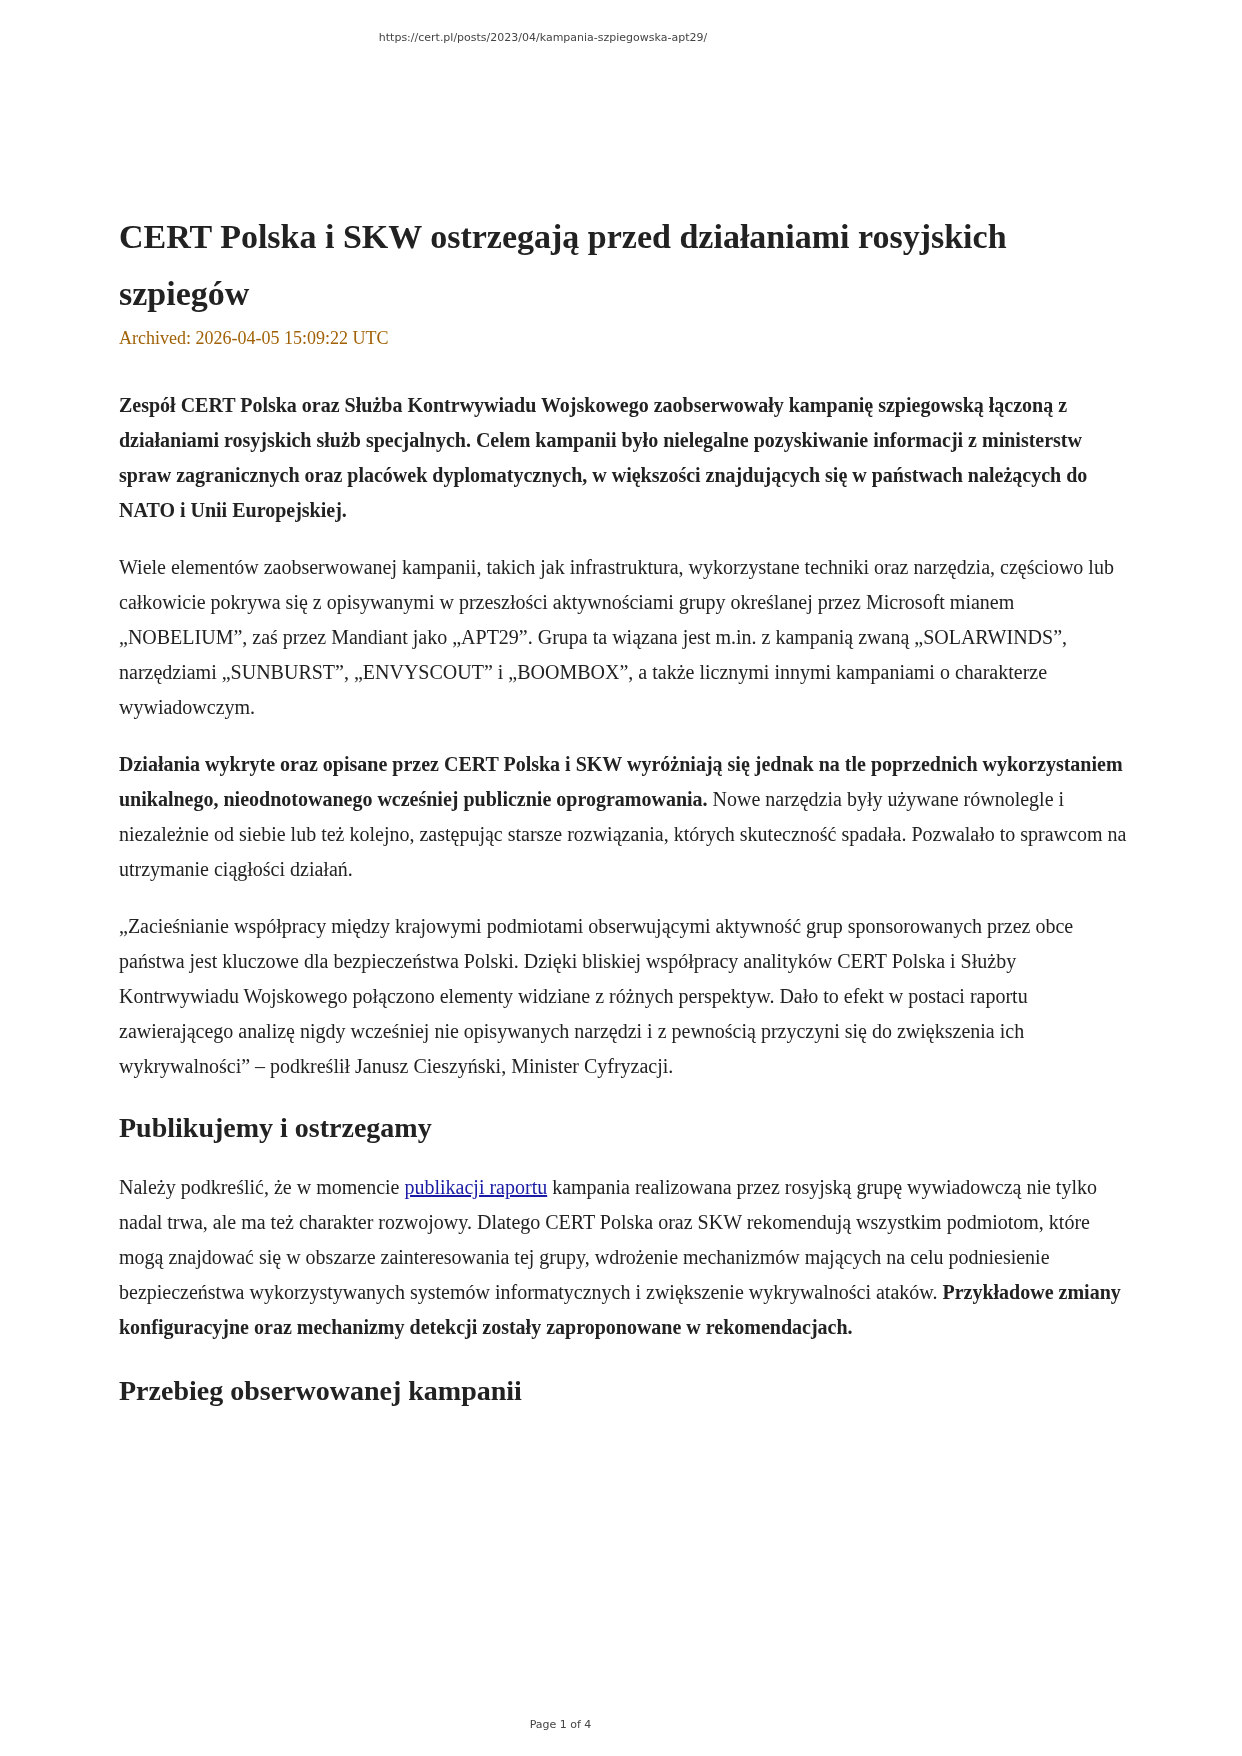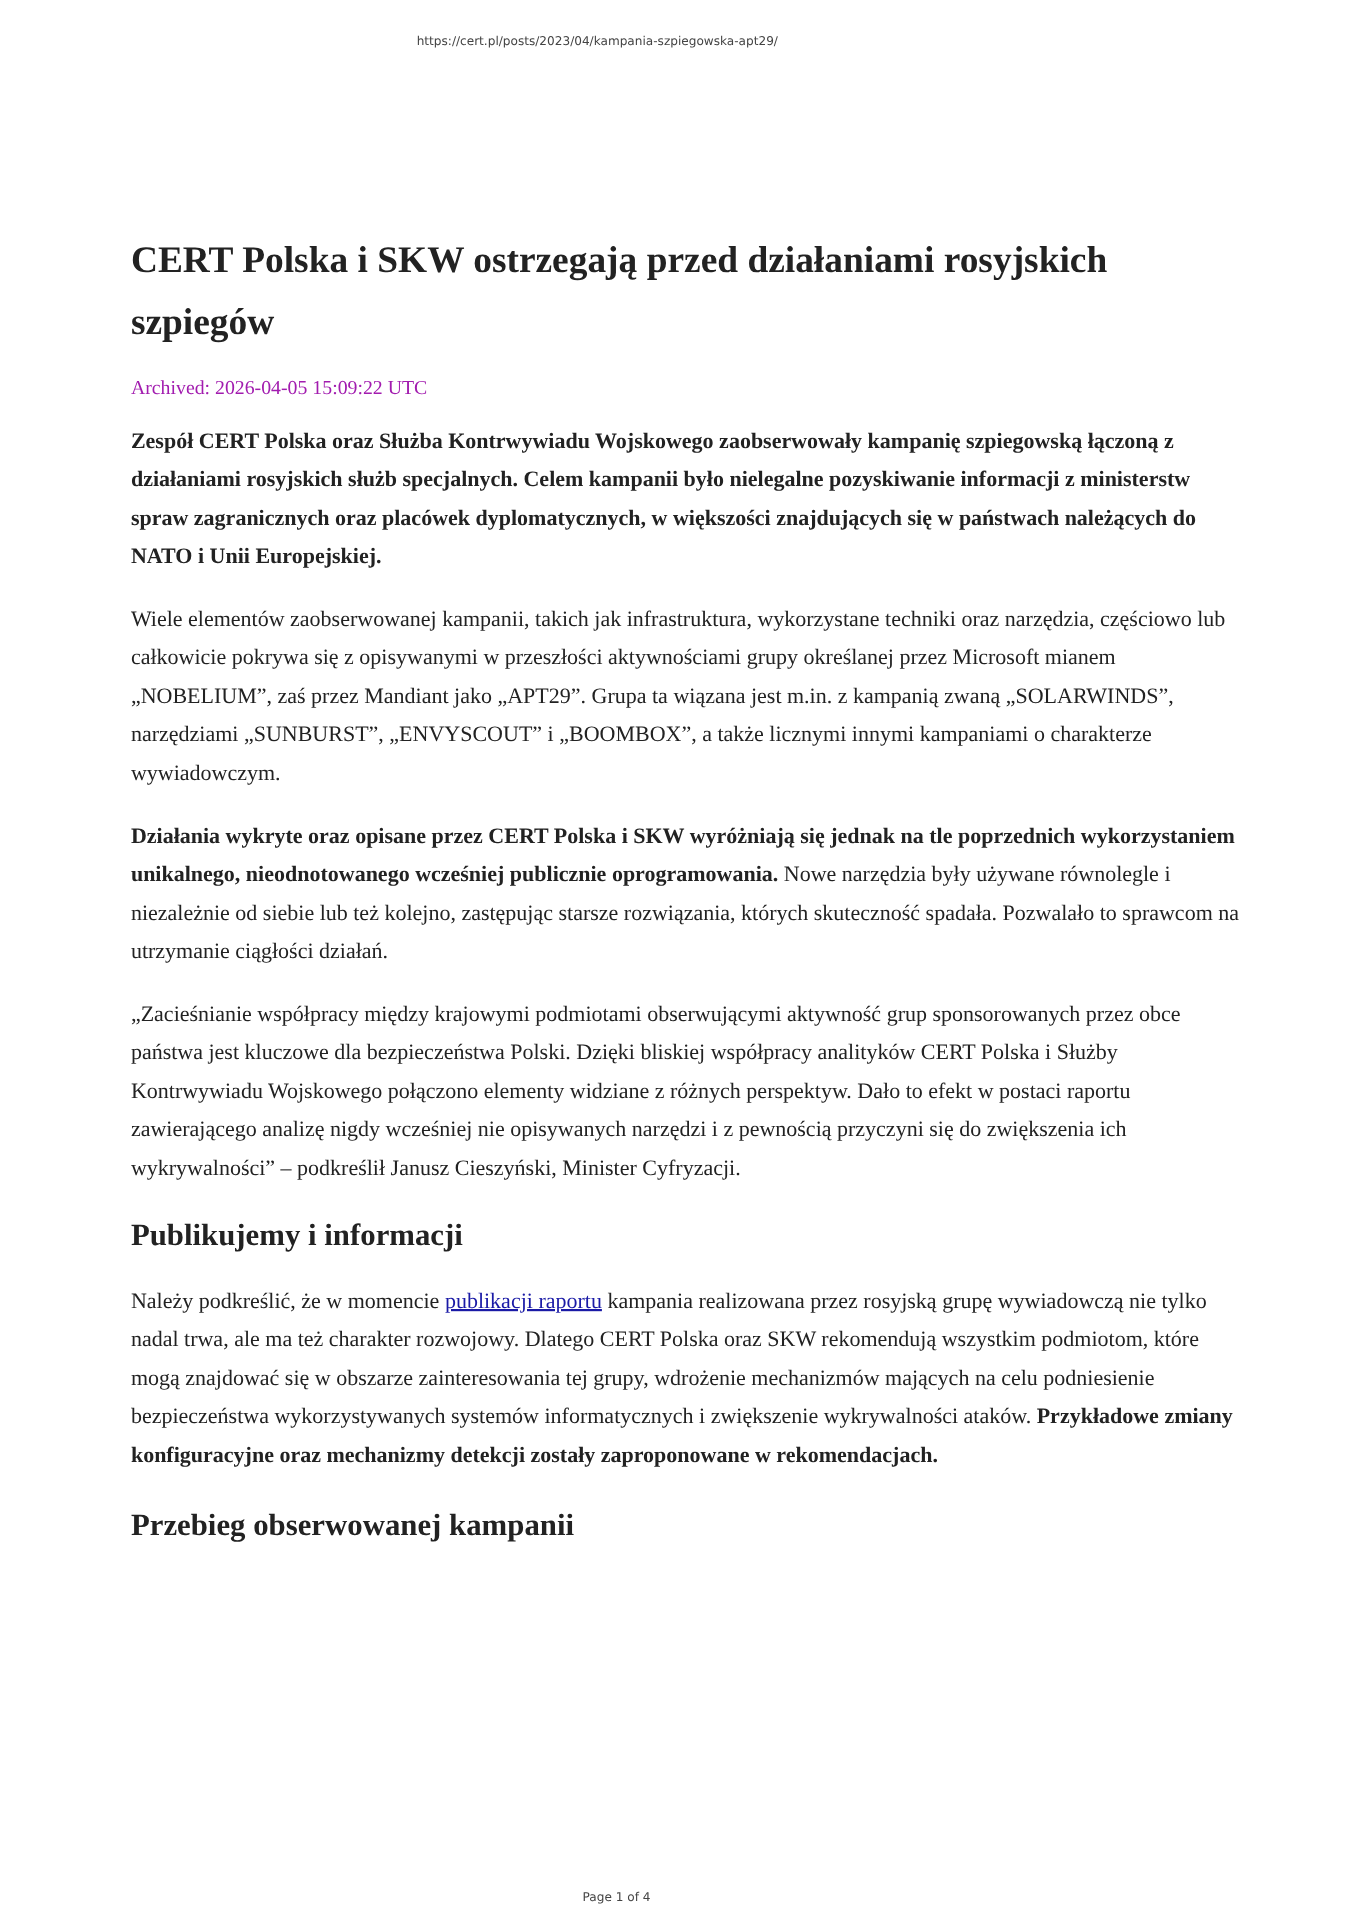--- a/index.html
+++ b/index.html
@@ -35,32 +35,32 @@
     h1 {
       font-family: Liberation Serif, serif;
       font-weight: bold;
       font-size: 34px;
       line-height: 57px;
       margin: 0;
       color: #222222;
     }
     .archived {
       font-size: 18px;
-      color: #a21caf;
-      margin-top: 18px;
+      color: #a16207;
+      margin-top: 4px;
       line-height: 24px;
     }
     p {
       font-size: 20px;
       line-height: 35px;
       margin: 0;
       color: #222222;
     }
     p.lead {
-      margin-top: 20px;
+      margin-top: 38px;
     }
     p + p, p.gap {
       margin-top: 22px;
     }
     h2 {
       font-family: "Liberation Serif", serif;
       font-weight: bold;
       font-size: 28px;
       line-height: 40px;
       margin: 0;
@@ -98,21 +98,21 @@
   <div class="archived">Archived: 2026-04-05 15:09:22 UTC</div>
 
   <p class="lead"><strong>Zespół CERT Polska oraz Służba Kontrwywiadu Wojskowego zaobserwowały kampanię szpiegowską łączoną z działaniami rosyjskich służb specjalnych. Celem kampanii było nielegalne pozyskiwanie informacji z ministerstw spraw zagranicznych oraz placówek dyplomatycznych, w większości znajdujących się w państwach należących do NATO i Unii Europejskiej.</strong></p>
 
   <p>Wiele elementów zaobserwowanej kampanii, takich jak infrastruktura, wykorzystane techniki oraz narzędzia, częściowo lub całkowicie pokrywa się z opisywanymi w przeszłości aktywnościami grupy określanej przez Microsoft mianem „NOBELIUM”, zaś przez Mandiant jako „APT29”. Grupa ta wiązana jest m.in. z kampanią zwaną „SOLARWINDS”, narzędziami „SUNBURST”, „ENVYSCOUT” i „BOOMBOX”, a także licznymi innymi kampaniami o charakterze wywiadowczym.</p>
 
   <p><strong>Działania wykryte oraz opisane przez CERT Polska i SKW wyróżniają się jednak na tle poprzednich wykorzystaniem unikalnego, nieodnotowanego wcześniej publicznie oprogramowania.</strong><span> Nowe narzędzia były używane równolegle i niezależnie od siebie lub też kolejno, zastępując starsze rozwiązania, których skuteczność spadała. Pozwalało to sprawcom na utrzymanie ciągłości działań.</span></p>
 
   <p>„Zacieśnianie współpracy między krajowymi podmiotami obserwującymi aktywność grup sponsorowanych przez obce państwa jest kluczowe dla bezpieczeństwa Polski. Dzięki bliskiej współpracy analityków CERT Polska i Służby Kontrwywiadu Wojskowego połączono elementy widziane z różnych perspektyw. Dało to efekt w postaci raportu zawierającego analizę nigdy wcześniej nie opisywanych narzędzi i z pewnością przyczyni się do zwiększenia ich wykrywalności” – podkreślił Janusz Cieszyński, Minister Cyfryzacji.</p>
 
-  <h2 class="h-pub">Publikujemy i informacji</h2>
+  <h2 class="h-pub">Publikujemy i ostrzegamy</h2>
 
   <p><span>Należy podkreślić, że w momencie </span><a class="link" href="#">publikacji raportu</a><span> kampania realizowana przez rosyjską grupę wywiadowczą nie tylko nadal trwa, ale ma też charakter rozwojowy. Dlatego CERT Polska oraz SKW rekomendują wszystkim podmiotom, które mogą znajdować się w obszarze zainteresowania tej grupy, wdrożenie mechanizmów mających na celu podniesienie bezpieczeństwa wykorzystywanych systemów informatycznych i zwiększenie wykrywalności ataków. </span><strong>Przykładowe zmiany konfiguracyjne oraz mechanizmy detekcji zostały zaproponowane w rekomendacjach.</strong></p>
 
 
   <h2 class="h-przebieg">Przebieg obserwowanej kampanii</h2>
 </div>
 
 <div class="page-footer">Page 1 of 4</div>
 
 </body></html>

